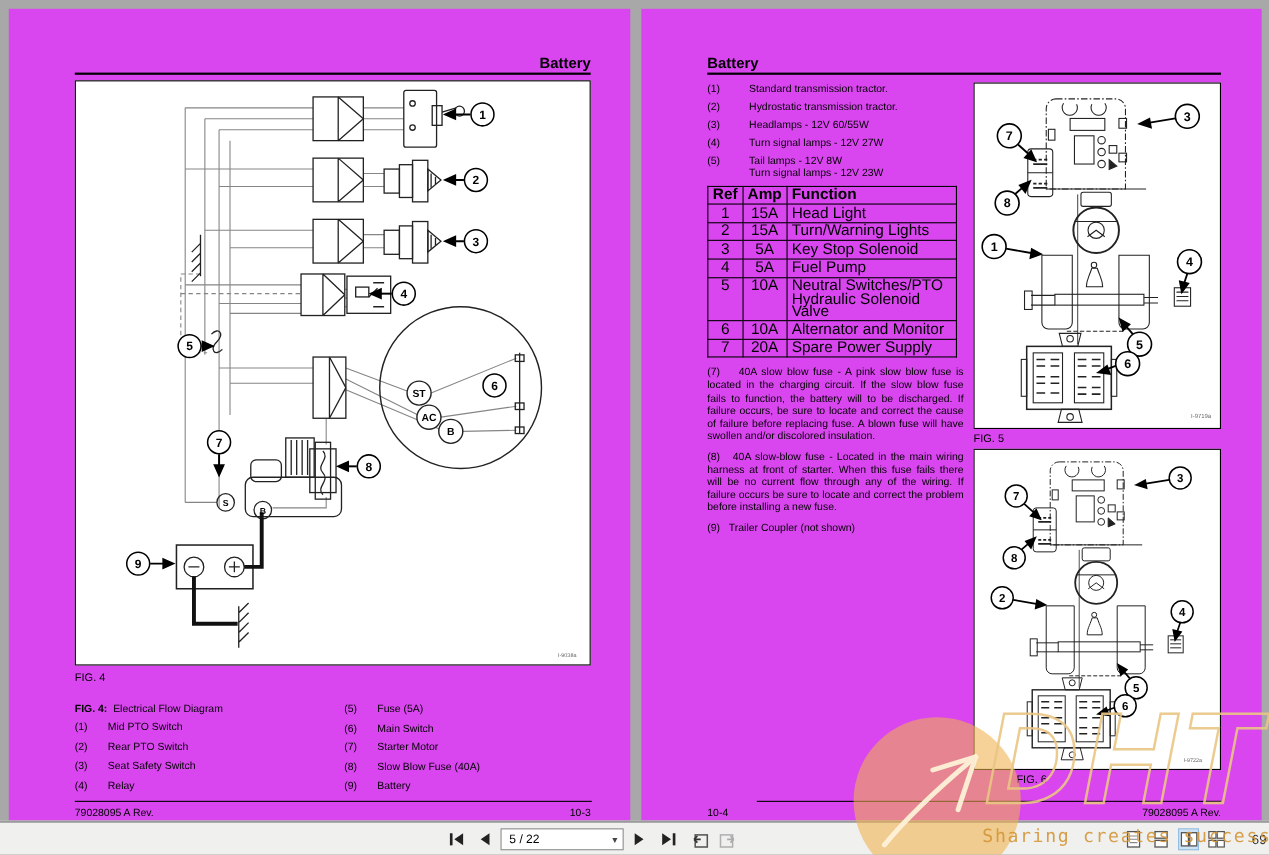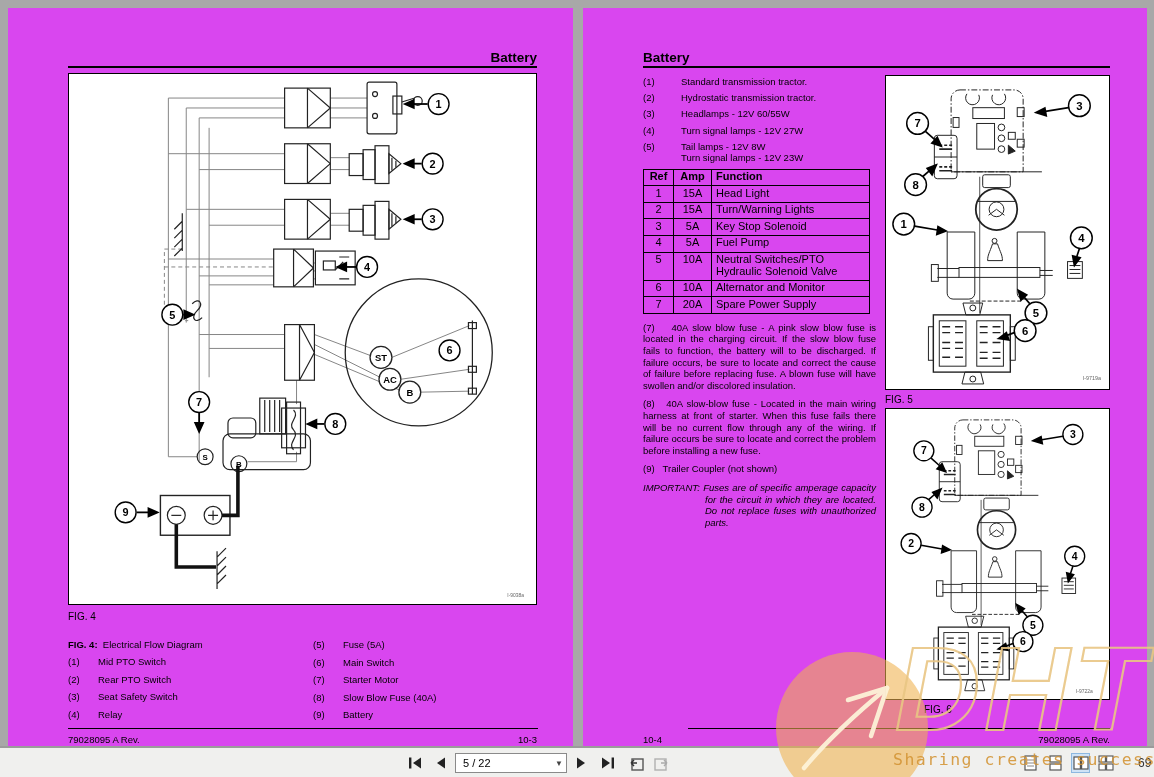--- a/index.html
+++ b/index.html
@@ -40,21 +40,21 @@
   #right-page .foot-r { right:37px; }
 
   
   #rp-col { position:absolute; left:60px; top:68px; width:233px; font-size:9.5px; line-height:11.6px; color:#000; }
   #rp-col p.just { text-align:justify; margin-bottom:7px; }
   .items { margin-bottom:2px; }
   .item { display:flex; margin-bottom:4.6px; }
   .item-num { flex:0 0 38px; }
   #item6 { margin-bottom:6px; }
   table#fuse-table { border-collapse:collapse; width:227px; margin:3px 0 8px 0; }
-  #fuse-table th, #fuse-table td { border:1px solid #000; font-size:11px; padding:1.5px 4px 2.5px 4px; vertical-align:top; }
+  #fuse-table th, #fuse-table td { border:1px solid #000; font-size:14px; padding:1.5px 4px 2.5px 4px; vertical-align:top; }
   #fuse-table th { font-weight:bold; text-align:left; }
   #fuse-table th.c, #fuse-table td.c { text-align:center; width:30px; }
   #fuse-table th.c2, #fuse-table td:nth-child(2) { text-align:center; width:38px; }
   .imp { font-style:italic; text-align:justify; padding-left:62px; text-indent:-62px; }
 
   
   .rfigbox { position:absolute; left:302px; width:225px; border:1.3px solid #000; background:#fff; }
   #fig5-box { top:67px;  height:315px; }
   #fig6-box { top:400px; height:292px; }
   #fig5-label { position:absolute; left:302px; top:386px; }
@@ -440,21 +440,20 @@
             <td class="c">7</td>
             <td>20A</td>
             <td>Spare Power Supply</td>
           </tr>
         </tbody>
     </table>
 
     <p class="just">(7)&nbsp;&nbsp;&nbsp;&nbsp;40A slow blow fuse - A pink slow blow fuse is located in the charging circuit. If the slow blow fuse fails to function, the battery will to be discharged. If failure occurs, be sure to locate and correct the cause of failure before replacing fuse. A blown fuse will have swollen and/or discolored insulation.</p>
     <p class="just">(8)&nbsp;&nbsp;&nbsp;40A slow-blow fuse - Located in the main wiring harness at front of starter. When this fuse fails there will be no current flow through any of the wiring. If failure occurs be sure to locate and correct the problem before installing a new fuse.</p>
     <p class="just">(9)&nbsp;&nbsp;&nbsp;Trailer Coupler (not shown)</p>
-    <p class="imp"><span class="cap-bold" style="font-weight:normal">IMPORTANT:</span><span> Fuses are of specific amperage capacity for the circuit in which they are located. Do not replace fuses with unauthorized parts.</span></p>
   </div>
 
   <div class="figbox rfigbox" id="fig5-box">
     <svg viewBox="0 0 225 312" width="222" height="312">
       <use href="#tractor"></use>
       <g stroke="#000" stroke-width="1.7" fill="#000">
         <path d="M185,30 L160,34"></path>
           <path d="M152,35 l9,-4.6 l1.4,7.8 z"></path>
         <path d="M40,54 L50,63"></path>
           <path d="M56,69 l-9.5,-3 l5.5,-6 z"></path>

